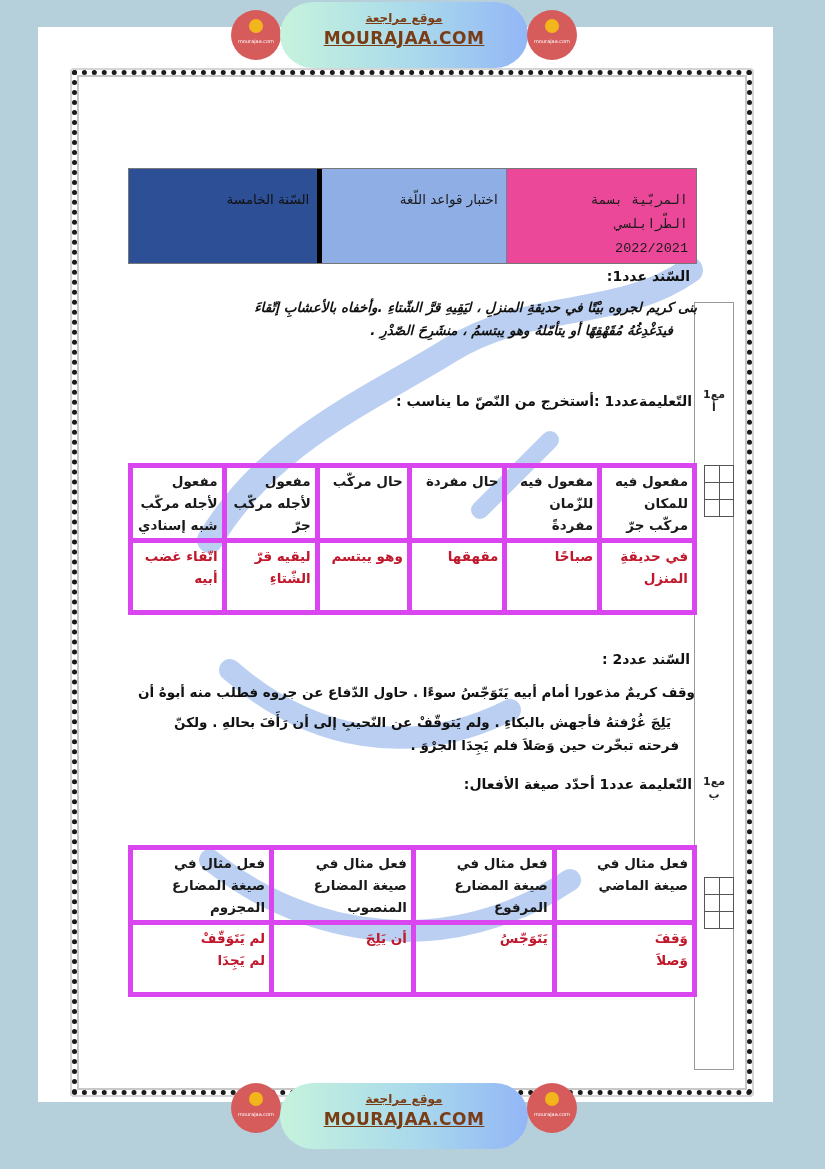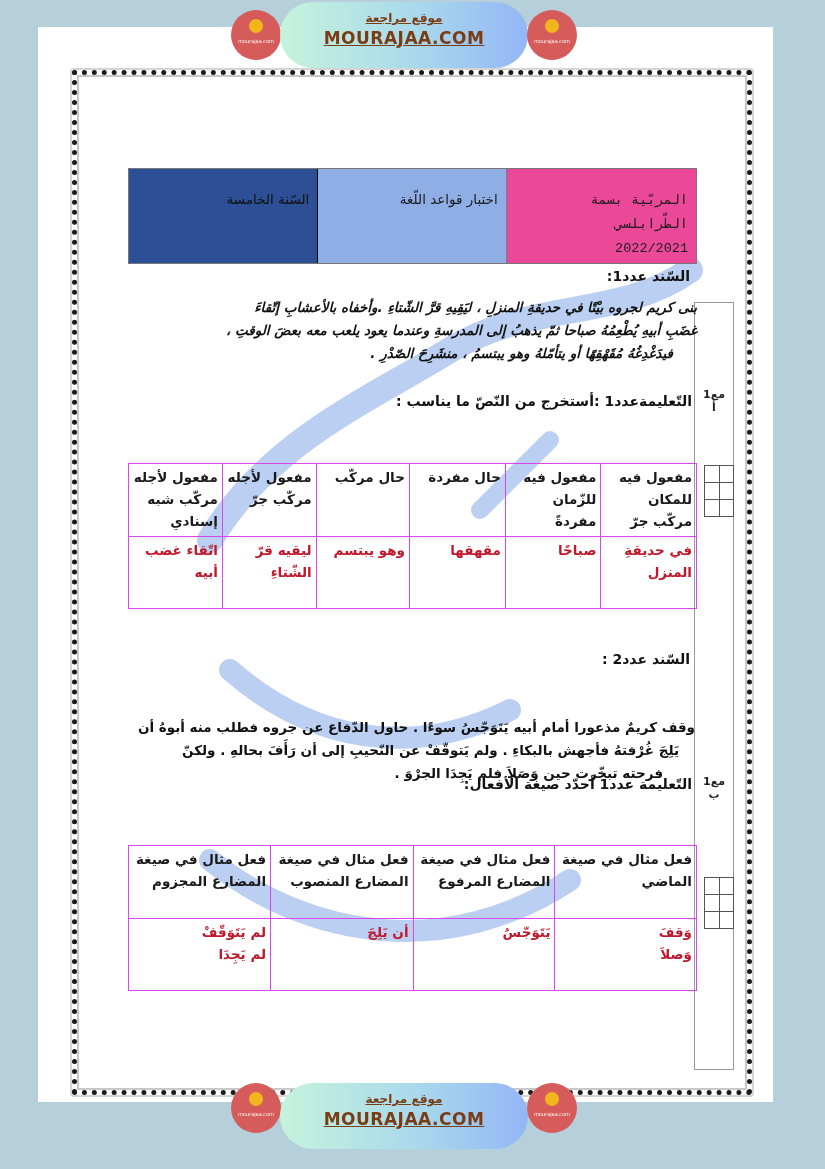--- a/index.html
+++ b/index.html
@@ -46,40 +46,40 @@
     position:absolute; left:0; right:0; top:28px; font-size:5px; line-height:6px;
   }
   
   .hdr {
     position:absolute; left:128px; top:168px; width:569px; height:96px;
     display:flex; flex-direction:row-reverse; border:1px solid #777;
     box-sizing:border-box;
   }
   .hdr div { box-sizing:border-box; padding:22px 8px 0 8px; direction:rtl; font-size:13.5px; color:#1b1b1b; }
   .hc1 { width:190px; background:#ec4899; line-height:24px; padding-top:20px !important;font-family:Liberation Mono, monospace; }
-  .hc2 { width:190px; background:#8eaee5; border-left:1px solid #000000; border-right:1px solid #6d7fa0; }
+  .hc2 { width:190px; background:#8eaee5; border-left:5px solid #000000; border-right:1px solid #6d7fa0; }
   .hc3 { width:189px; background:#2c4f96; color:#111 !important; }
   
   .side {
     position:absolute; left:694px; top:302px; width:40px; height:768px;
     border:1px solid #999; box-sizing:border-box; background:#fff;
   }
   .crit { position:absolute; left:700px; font-size:11px; font-weight:bold; color:#222; direction:rtl; width:28px; text-align:center; line-height:13px;}
   .grid6 { position:absolute; left:704px; width:30px; height:51px; border-collapse:collapse; }
   .grid6 td { border:1px solid #555; width:14px; height:16px; padding:0; }
   
   .rtl { direction:rtl; text-align:right; position:absolute; color:#111; }
   .heading { font-weight:bold; font-size:14px; }
   .para { font-weight:bold; font-size:13.5px; line-height:23px; }
   
   table.dt {
     position:absolute; border-collapse:collapse; direction:rtl;
   }
   table.dt td {
-    border:1px solid #d946ef; vertical-align:top; text-align:right;
+    border:5px solid #d946ef; vertical-align:top; text-align:right;
     padding:2px 4px; font-weight:bold; font-size:13.5px; line-height:22px; color:#1a1a1a;
   }
   table.dt td.ans { color:#c0182c; }
 </style>
 </head>
 <body>
 
 <div class="page"></div>
 
 <div class="badge" style="left:231px;top:10px;">
@@ -153,21 +153,20 @@
       <tr>
         <td></td>
         <td></td>
       </tr>
 </tbody>
   </table>
 
 <div class="rtl heading" style="right:135px;top:268px;">السّند عدد1:</div>
 <div class="rtl para" style="right:128px;top:296px;width:590px;font-style:italic;">
   <div>بنى كريم لجروه  بيْتًا في حديقةِ المنزلِ ، ليَقِيهِ قرَّ الشّتاءِ .وأخفاه بالأعشابِ  إتّقاءَ</div>
-  <div>غضَبِ أبيهِ  يُطْعِمُهُ صباحا ثمّ يذهبُ إلى المدرسةِ وعندما يعود يلعب معه بعضَ الوقتِ ،</div>
   <div style="padding-right:24px;">فيدَغْدِغُهُ مُقَهْقِهًا أو يتأمّلهُ وهو يبتسمُ ، منشَرِحَ الصّدْرِ .</div>
 </div>
 
 <div class="rtl heading" style="right:133px;top:393px;">التّعليمةعدد1 :أستخرج من النّصّ ما يناسب :</div>
 
 <table class="dt" style="left:128px;top:463px;width:569px;">
   <tbody>
       <tr style="height:73px;">
     <td style="width:90px;">مفعول فيه للمكان مركّب جرّ</td>
     <td style="width:90px;">مفعول فيه للزّمان مفردةً</td>
@@ -181,24 +180,24 @@
     <td class="ans">صباحًا</td>
     <td class="ans">مقهقها</td>
     <td class="ans">وهو يبتسم</td>
     <td class="ans">ليقيه قرّ الشّتاءِ</td>
     <td class="ans">اتّقاء غضب أبيه</td>
   </tr>
 </tbody>
   </table>
 
 <div class="rtl heading" style="right:135px;top:651px;">السّند عدد2 :</div>
-<div class="rtl para" style="right:130px;top:716px;width:600px;">
+<div class="rtl para" style="right:130px;top:681px;width:600px;">
   <div>وقف كريمٌ مذعورا أمام أبيه يَتَوَجّسُ سوءًا . حاول الدّفاع عن جروه فطلب منه أبوهُ أن</div>
-  <div style="padding-right:16px;">يَلِجَ غُرْفتهُ فأجهش بالبكاءِ . ولم يَتوقّفْ عن النّحيبِ إلى أن رَأَفَ بحالهِ . ولكنّ</div>
-  <div style="padding-right:32px;">فرحته  تبخّرت  حين وَصَلاَ فلم يَجِدَا الجرْوَ .</div>
+  <div style="padding-right:24px;margin-top:7px;">يَلِجَ غُرْفتهُ فأجهش بالبكاءِ . ولم يَتوقّفْ عن النّحيبِ إلى أن رَأَفَ بحالهِ . ولكنّ</div>
+  <div style="padding-right:16px;">فرحته  تبخّرت  حين وَصَلاَ فلم يَجِدَا الجرْوَ .</div>
 </div>
 
 <div class="rtl heading" style="right:133px;top:776px;">التّعليمة عدد1 أحدّد صيغة الأفعال:</div>
 
 <table class="dt" style="left:128px;top:845px;width:569px;">
   <tbody>
       <tr style="height:73px;">
     <td style="width:142px;">فعل مثال في صيغة الماضي</td>
     <td style="width:142px;">فعل مثال في صيغة المضارع المرفوع</td>
     <td style="width:142px;">فعل مثال في صيغة المضارع المنصوب</td>

